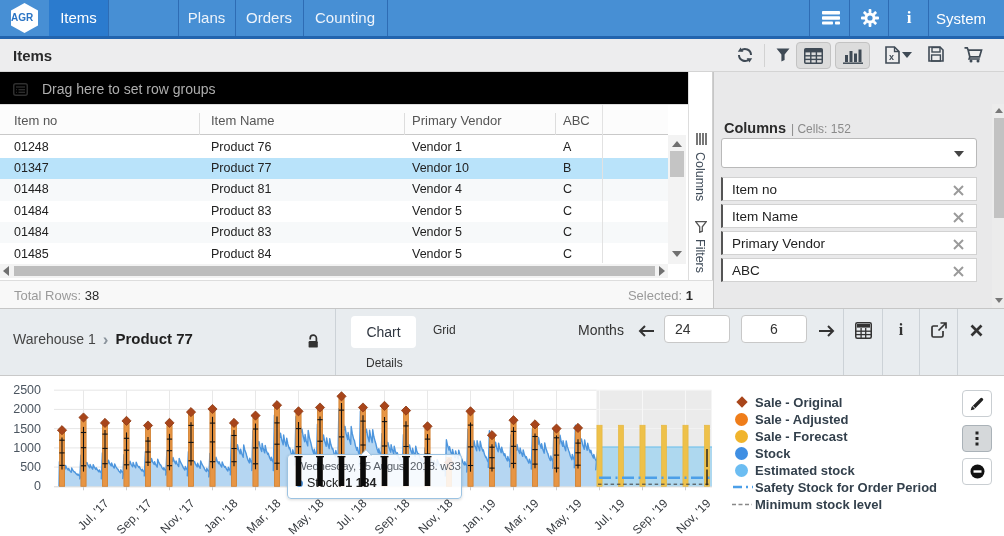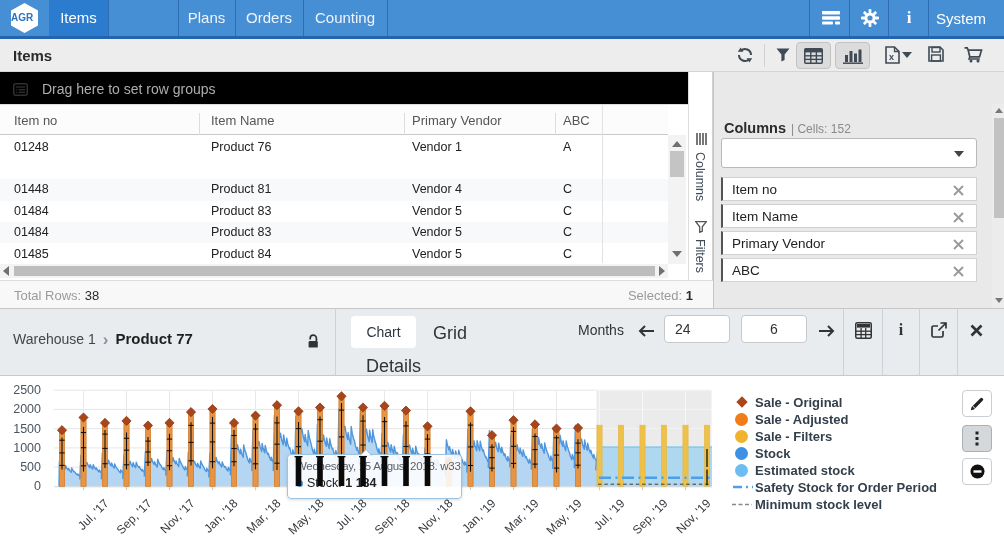--- a/index.html
+++ b/index.html
@@ -55,21 +55,21 @@
 .vitem span{position:absolute;left:9px;top:4px}
 .vitem .vsx{right:10px;top:2px;font-size:15px}
 #vs-sb{position:absolute;left:278px;top:32px;width:13px;height:204px;background:#ececec}
 #vs-sb .thumb{position:absolute;left:1.5px;top:14px;width:10px;height:100px;background:#c2c2c2}
 
 #bsec{left:0;top:308px;width:1004px;height:68px;background:#e8ecef;border-top:1px solid #c6c6c6;border-bottom:1px solid #c9c9c9}
 #crumb{position:absolute;left:13px;top:20px;font-size:14px;color:#454545}
 #crumb .sep{color:#8a939c;font-size:17px;font-weight:bold;margin:0 7px;position:relative;top:1px}
 #crumb b{font-size:15px;color:#1f1f1f}
 #chart-tab{position:absolute;left:351px;top:7px;width:65px;height:32px;background:#fff;border-radius:4px;text-align:center;line-height:32px;font-size:14px;color:#2f3640}
-.btab{position:absolute;font-size:18px;color:#333}
+.btab{position:absolute;font-size:12px;color:#333}
 .bsep{position:absolute;top:0;width:1px;height:66px;background:#ccd2d7}
 #months{position:absolute;left:578px;top:13px;font-size:14px;color:#333}
 .numin{position:absolute;top:6px;width:66px;height:28px;background:#fff;border:1px solid #c8c8c8;border-radius:4px;text-align:center;line-height:26px;font-size:14px;color:#333}
 .hic{position:absolute;top:0;height:42px;display:flex;align-items:center;justify-content:center}
 
 #chartarea{left:0;top:376px;width:1004px;height:160px;background:#fff}
 
 .lg{position:absolute;font-size:13px;font-weight:bold;color:#33404c;white-space:nowrap}
 .lgm{position:absolute}
 .dmn{width:8px;height:8px;background:#a8451a;transform:rotate(45deg)}
@@ -215,20 +215,26 @@
       <div class="c4">ABC</div>
     <div class="colsep" style="left:199px"></div>
       <div class="colsep" style="left:404px"></div>
       <div class="colsep" style="left:555px"></div>
   </div>
   <div class="grow" style="top:31.5px;background:#fff">
       <div class="c1">01248</div>
       <div class="c2">Product 76</div>
       <div class="c3">Vendor 1</div>
       <div class="c4">A</div>
+    </div>
+  <div class="grow" style="top:52.9px;background:#b9e3fa">
+      <div class="c1">01347</div>
+      <div class="c2">Product 77</div>
+      <div class="c3">Vendor 10</div>
+      <div class="c4">B</div>
     </div>
   <div class="grow" style="top:74.3px;background:#f7f9fa">
       <div class="c1">01448</div>
       <div class="c2">Product 81</div>
       <div class="c3">Vendor 4</div>
       <div class="c4">C</div>
     </div>
   <div class="grow" style="top:95.7px;background:#fff">
       <div class="c1">01484</div>
       <div class="c2">Product 83</div>
@@ -608,21 +614,21 @@
       <text x="41" y="37.4" text-anchor="end" font-size="12.5" fill="#4b5560">2000</text>
       <text x="41" y="18.2" text-anchor="end" font-size="12.5" fill="#4b5560">2500</text>
 </svg>
 </div>
 
 <div class="lgm dmn" style="left:738px;top:398px"></div>
 <div class="lg" style="left:755px;top:395px">Sale - Original</div>
 <div class="lgm cir" style="left:735px;top:412.5px;width:13px;height:13px;background:#ef7d1a"></div>
 <div class="lg" style="left:755px;top:412px">Sale - Adjusted</div>
 <div class="lgm cir" style="left:735px;top:429.5px;width:13px;height:13px;background:#f0b42c"></div>
-<div class="lg" style="left:755px;top:429px">Sale - Filters</div>
+<div class="lg" style="left:755px;top:429px">Sale - Forecast</div>
 <div class="lgm cir" style="left:735px;top:446.5px;width:13px;height:13px;background:#3f8fe3"></div>
 <div class="lg" style="left:755px;top:446px">Stock</div>
 <div class="lgm cir" style="left:735px;top:463.5px;width:13px;height:13px;background:#6cbdf2"></div>
 <div class="lg" style="left:755px;top:463px">Estimated stock</div>
 <svg class="lgm" style="left:733px;top:485px" width="20" height="4" viewBox="0 0 20 4">
     <line x1="0" y1="2" x2="20" y2="2" stroke="#4c9fe8" stroke-width="2.6" stroke-dasharray="9,4,2,4"></line>
   </svg>
 <div class="lg" style="left:755px;top:480px">Safety Stock for Order Period</div>
 <svg class="lgm" style="left:732px;top:502.5px" width="20" height="3" viewBox="0 0 20 3">
     <line x1="0" y1="1.5" x2="20" y2="1.5" stroke="#888" stroke-width="1.6" stroke-dasharray="4,2.5"></line>

